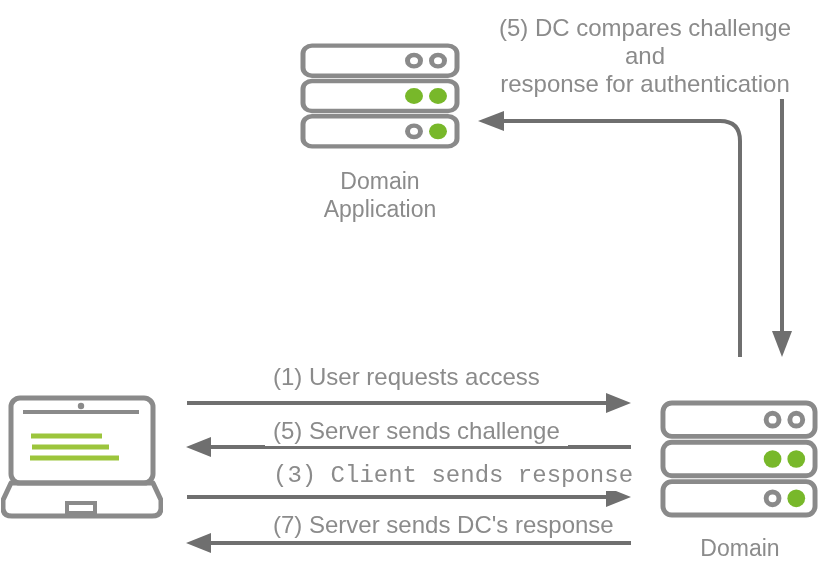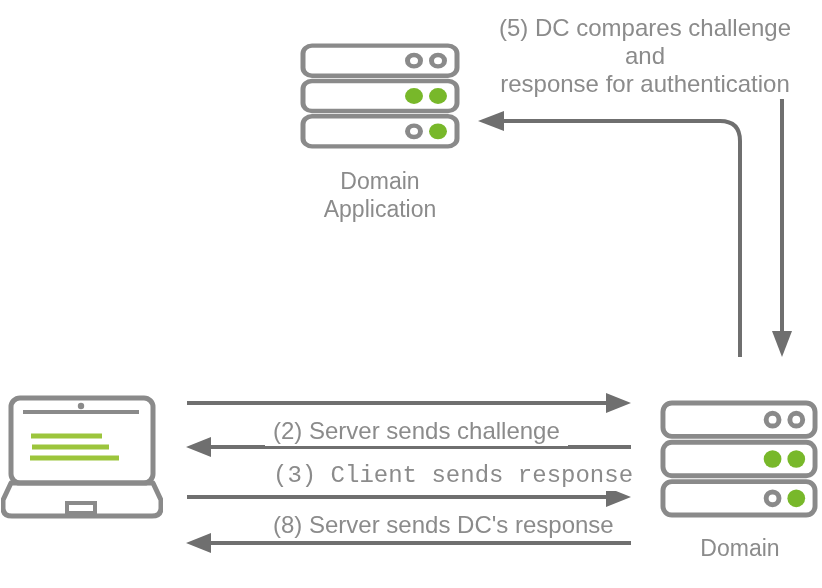--- a/index.html
+++ b/index.html
@@ -114,19 +114,20 @@
     <rect class="stroke" x="10" y="4" width="142" height="85" rx="9" stroke-width="5"></rect>
     <circle cx="80" cy="12" r="3.2" fill="var(--icon-gray)"></circle>
     <line x1="22" y1="18" x2="138" y2="18" stroke="var(--icon-gray)" stroke-width="4"></line>
     <line x1="30" y1="42" x2="101" y2="42" stroke="var(--green-light)" stroke-width="5"></line>
     <line x1="31" y1="53" x2="108" y2="53" stroke="var(--green-light)" stroke-width="5"></line>
     <line x1="29" y1="64" x2="118" y2="64" stroke="var(--green-light)" stroke-width="5"></line>
     <path class="stroke" d="M10,89 L152,89 L160,106 L160,114 Q160,122 151,122 L11,122 Q2,122 2,114 L2,106 Z" stroke-width="5" stroke-linejoin="round"></path>
     <rect class="stroke" x="66" y="109" width="28" height="10" stroke-width="4"></rect>
   </svg>
 
-  <div class="msg" style="left:265px; top:416px;">(2) Server sends challenge</div>
+  <div class="msg" style="left:265px; top:362px;">(1) User requests access</div>
+  <div class="msg" style="left:265px; top:416px;">(5) Server sends challenge</div>
   <div class="msg" style="left:265px; top:461px;font-family:Liberation Mono, monospace;">(3) Client sends response</div>
-  <div class="msg" style="left:265px; top:510px;">(8) Server sends DC's response</div>
+  <div class="msg" style="left:265px; top:510px;">(7) Server sends DC's response</div>
   <div class="msg" style="left:468px; top:13px;">(5) DC compares challenge and
 response for authentication</div>
 
 </div>
 
 </body></html>

